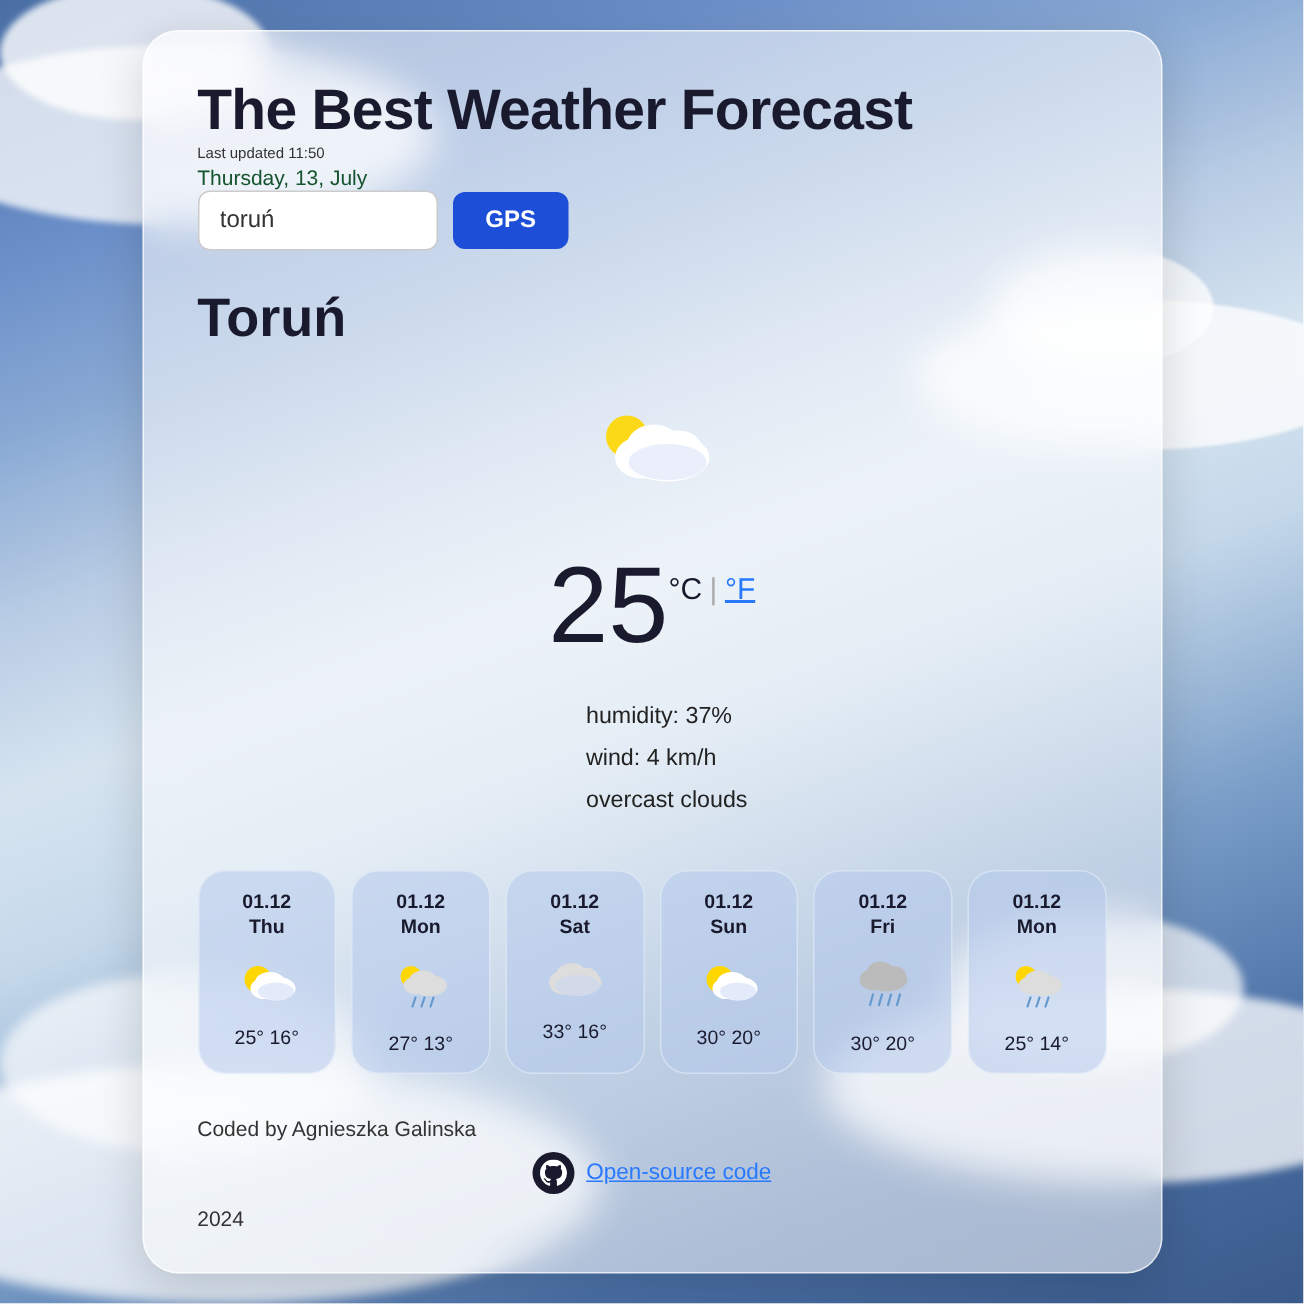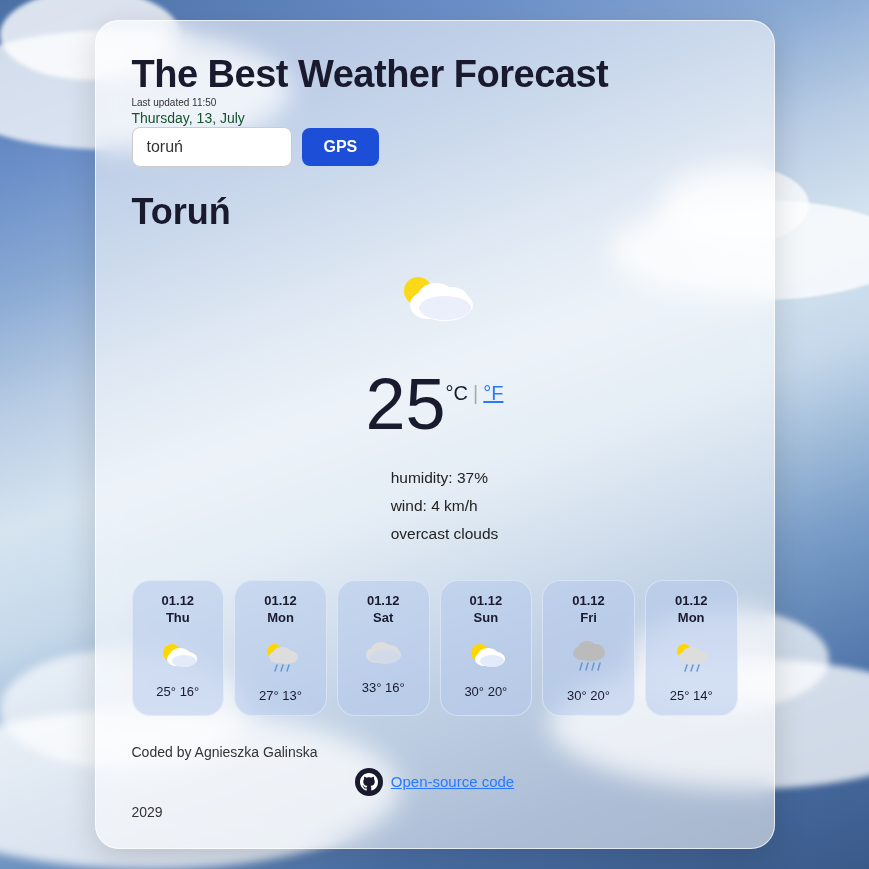--- a/index.html
+++ b/index.html
@@ -478,16 +478,16 @@
                    -.28-.15-.68-.52-.01-.53.63-.01 1.08.58 1.23.82.72 1.21 1.87.87 2.33.66
                    .07-.52.28-.87.51-1.07-1.78-.2-3.64-.89-3.64-3.95 0-.87.31-1.59.82-2.15
                    -.08-.2-.36-1.02.08-2.12 0 0 .67-.21 2.2.82.64-.18 1.32-.27 2-.27
                    .68 0 1.36.09 2 .27 1.53-1.04 2.2-.82 2.2-.82.44 1.1.16 1.92.08 2.12
                    .51.56.82 1.27.82 2.15 0 3.07-1.87 3.75-3.65 3.95.29.25.54.73.54 1.48
                    0 1.07-.01 1.93-.01 2.2 0 .21.15.46.55.38A8.013 8.013 0 0016 8c0-4.42-3.58-8-8-8z"></path>
         </svg>
       </div>
       <a class="footer-link" href="#">Open-source code</a>
     </div>
-    <div class="footer-year">2029</div>
+    <div class="footer-year">2024</div>
   </div>
 
 </div>
 
 </body></html>

